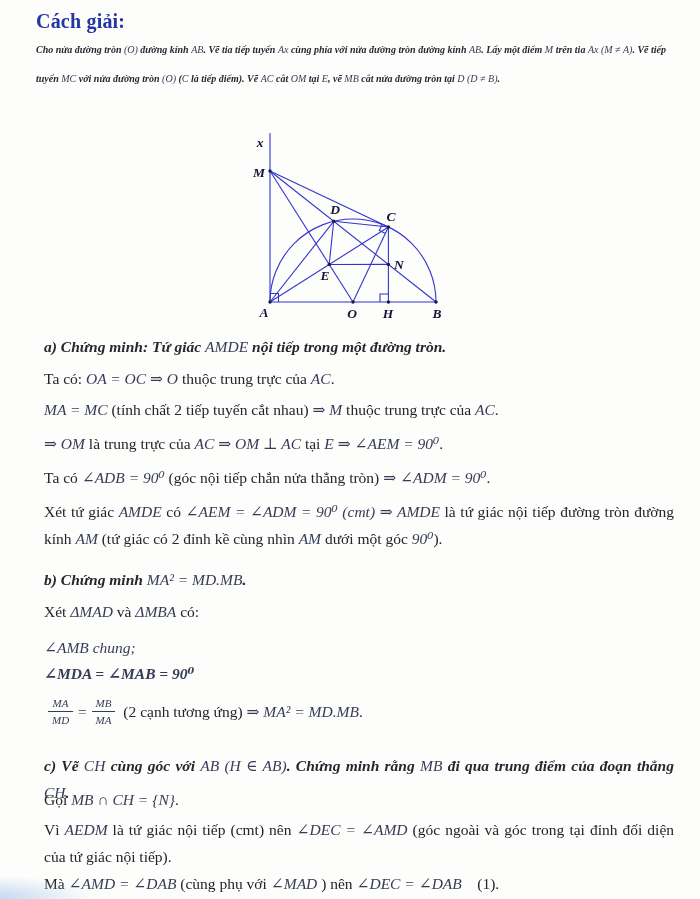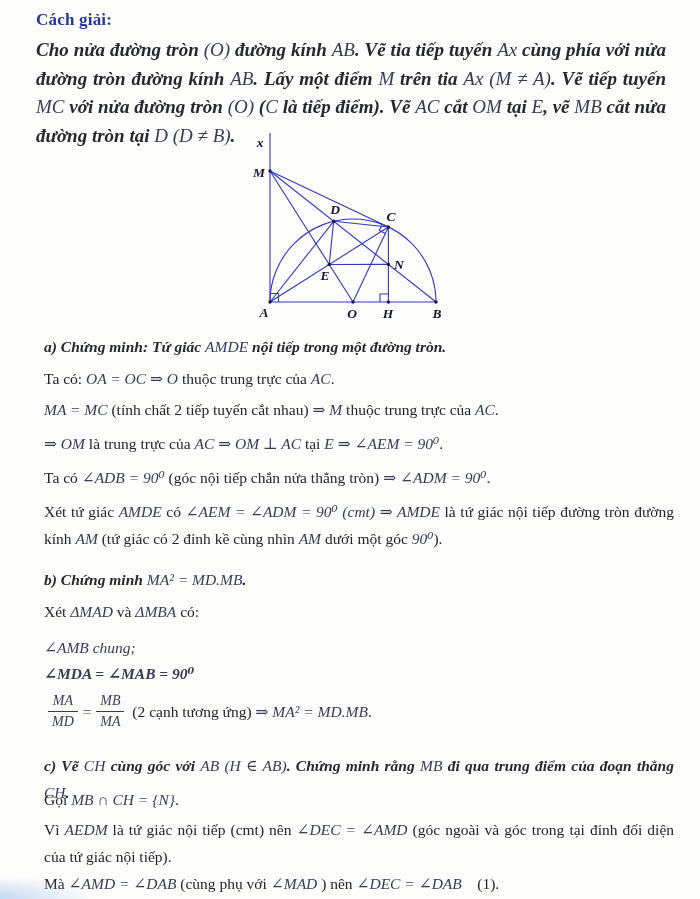--- a/index.html
+++ b/index.html
@@ -10,40 +10,40 @@
   }
   html,body{margin:0;padding:0;}
   body{
     width:700px;height:899px;position:relative;overflow:hidden;
     background:#fdfdfb;
     font-family:"Liberation Serif","DejaVu Serif",serif;
     color:var(--ink);
   }
   .title{
     position:absolute;top:10px;left:36px;
-    font-size:17px;font-weight:bold;color:var(--accent);
+    font-size:20px;font-weight:bold;color:var(--accent);
     letter-spacing:.2px;
   }
   .problem{
     position:absolute;top:36px;left:36px;width:630px;
-    font-size:19px;font-weight:bold;font-style:italic;
+    font-size:10px;font-weight:bold;font-style:italic;
     line-height:28.5px;text-align:justify;color:#26272f;
   }
   .problem .mv,.para.head .mv{font-weight:normal;}
   .mv{font-style:italic;color:var(--math-ink);}
   .para{
     position:absolute;left:44px;width:630px;
     font-size:15.5px;line-height:27px;text-align:justify;color:var(--ink);
   }
   .para.head{font-weight:bold;font-style:italic;color:#26272f;}
   .para.frac-line{line-height:48px;text-align:left;}
   .frac{
     display:inline-block;vertical-align:middle;position:relative;top:-2px;
     margin:0 4px;text-align:center;font-style:italic;color:var(--math-ink);
-    line-height:1.3;font-size:14px;
+    line-height:1.3;font-size:11px;
   }
   .frac .num{display:block;padding:0 4px 1px;border-bottom:1.2px solid var(--math-ink);}
   .frac .den{display:block;padding:1px 4px 0;}
   .figure-wrap{position:absolute;left:228px;top:128px;width:252px;height:200px;}
   .fig-labels text{
     font-family:"Liberation Serif","DejaVu Serif",serif;
     font-style:italic;font-weight:600;font-size:13.5px;fill:#14143a;
   }
   .corner-smudge{
     position:absolute;left:-8px;top:876px;width:100px;height:23px;

